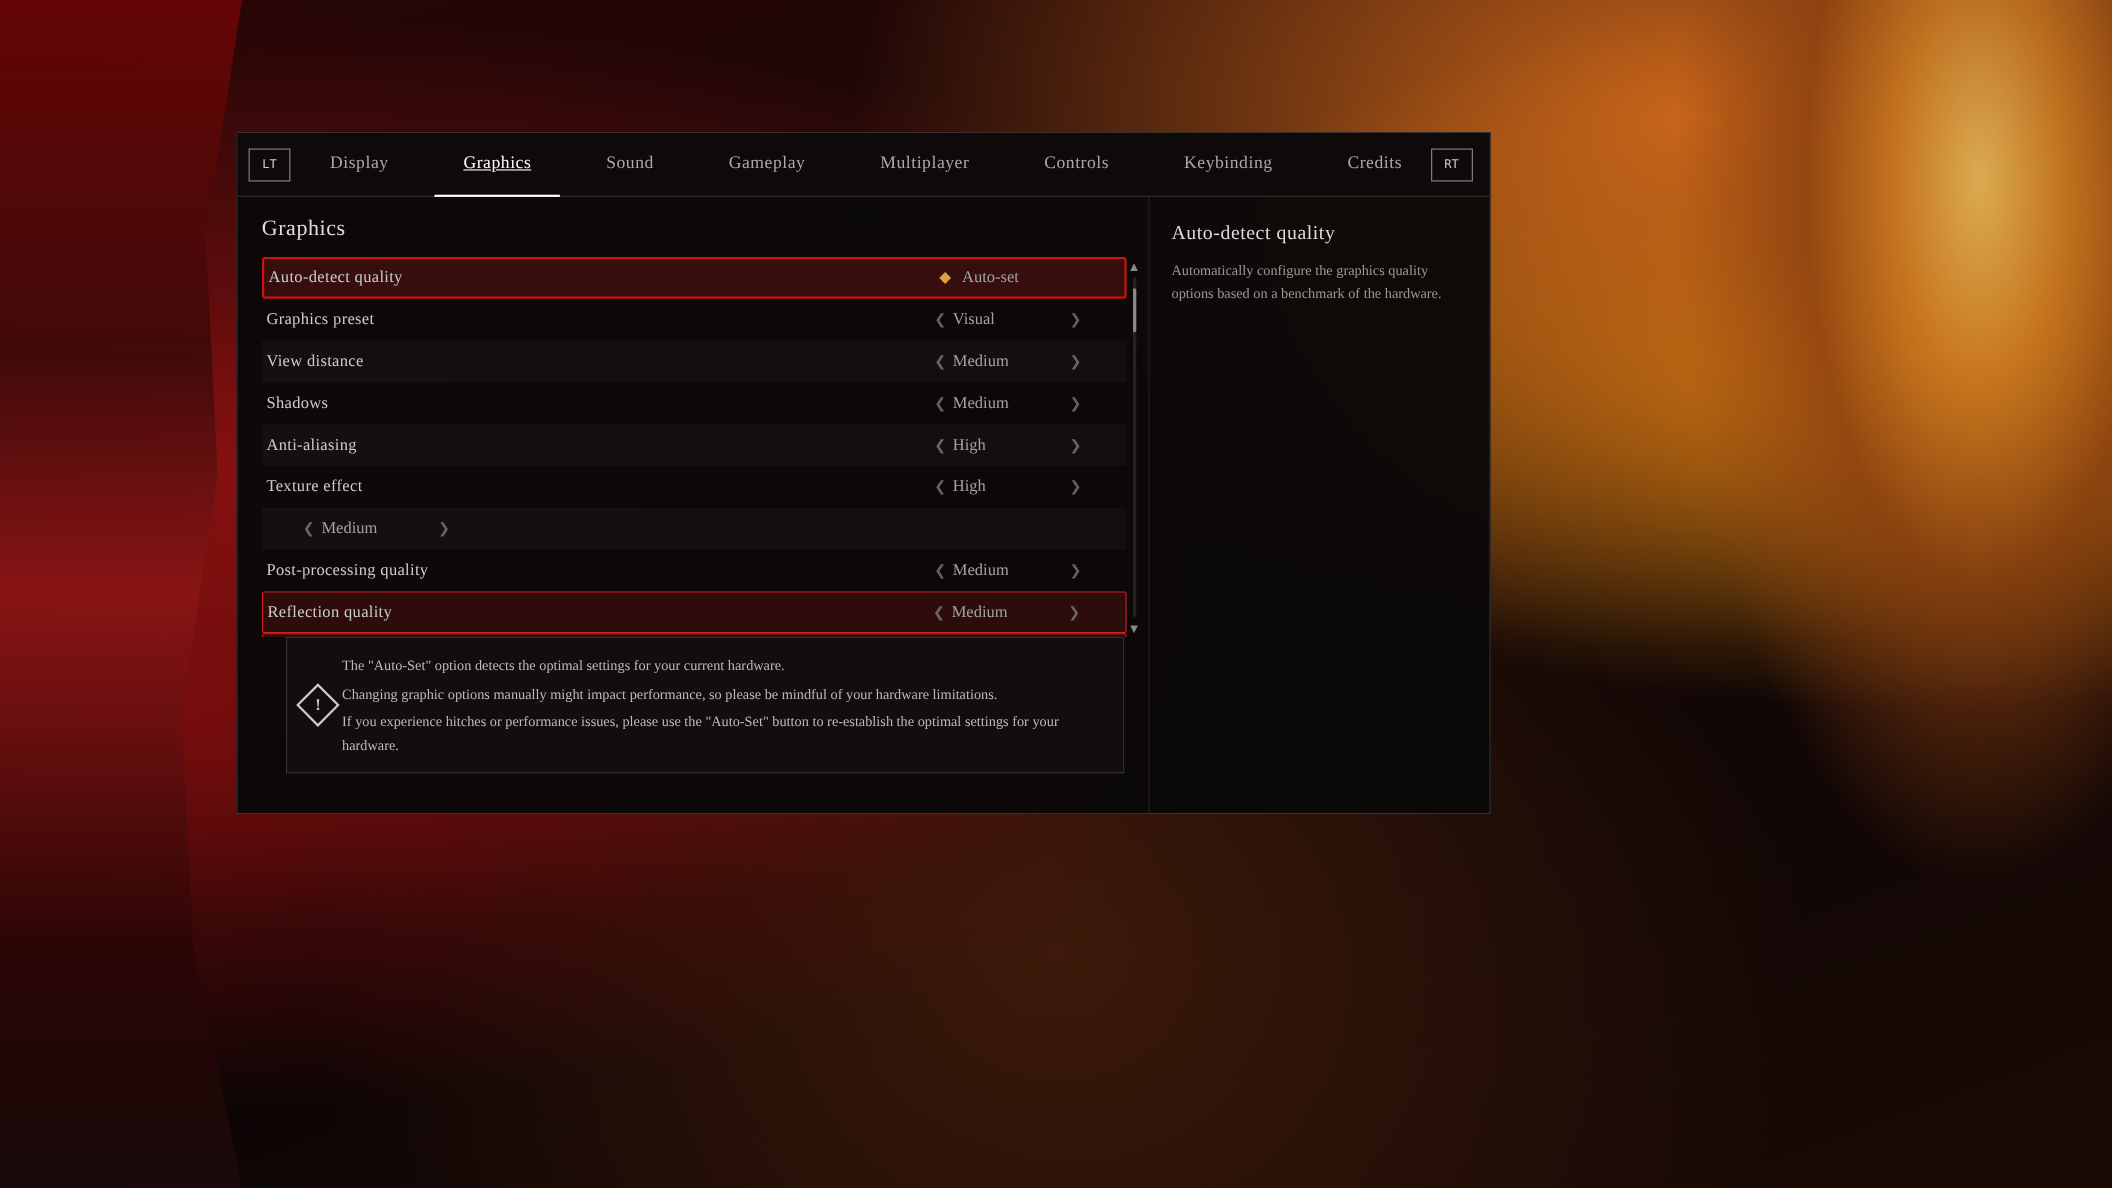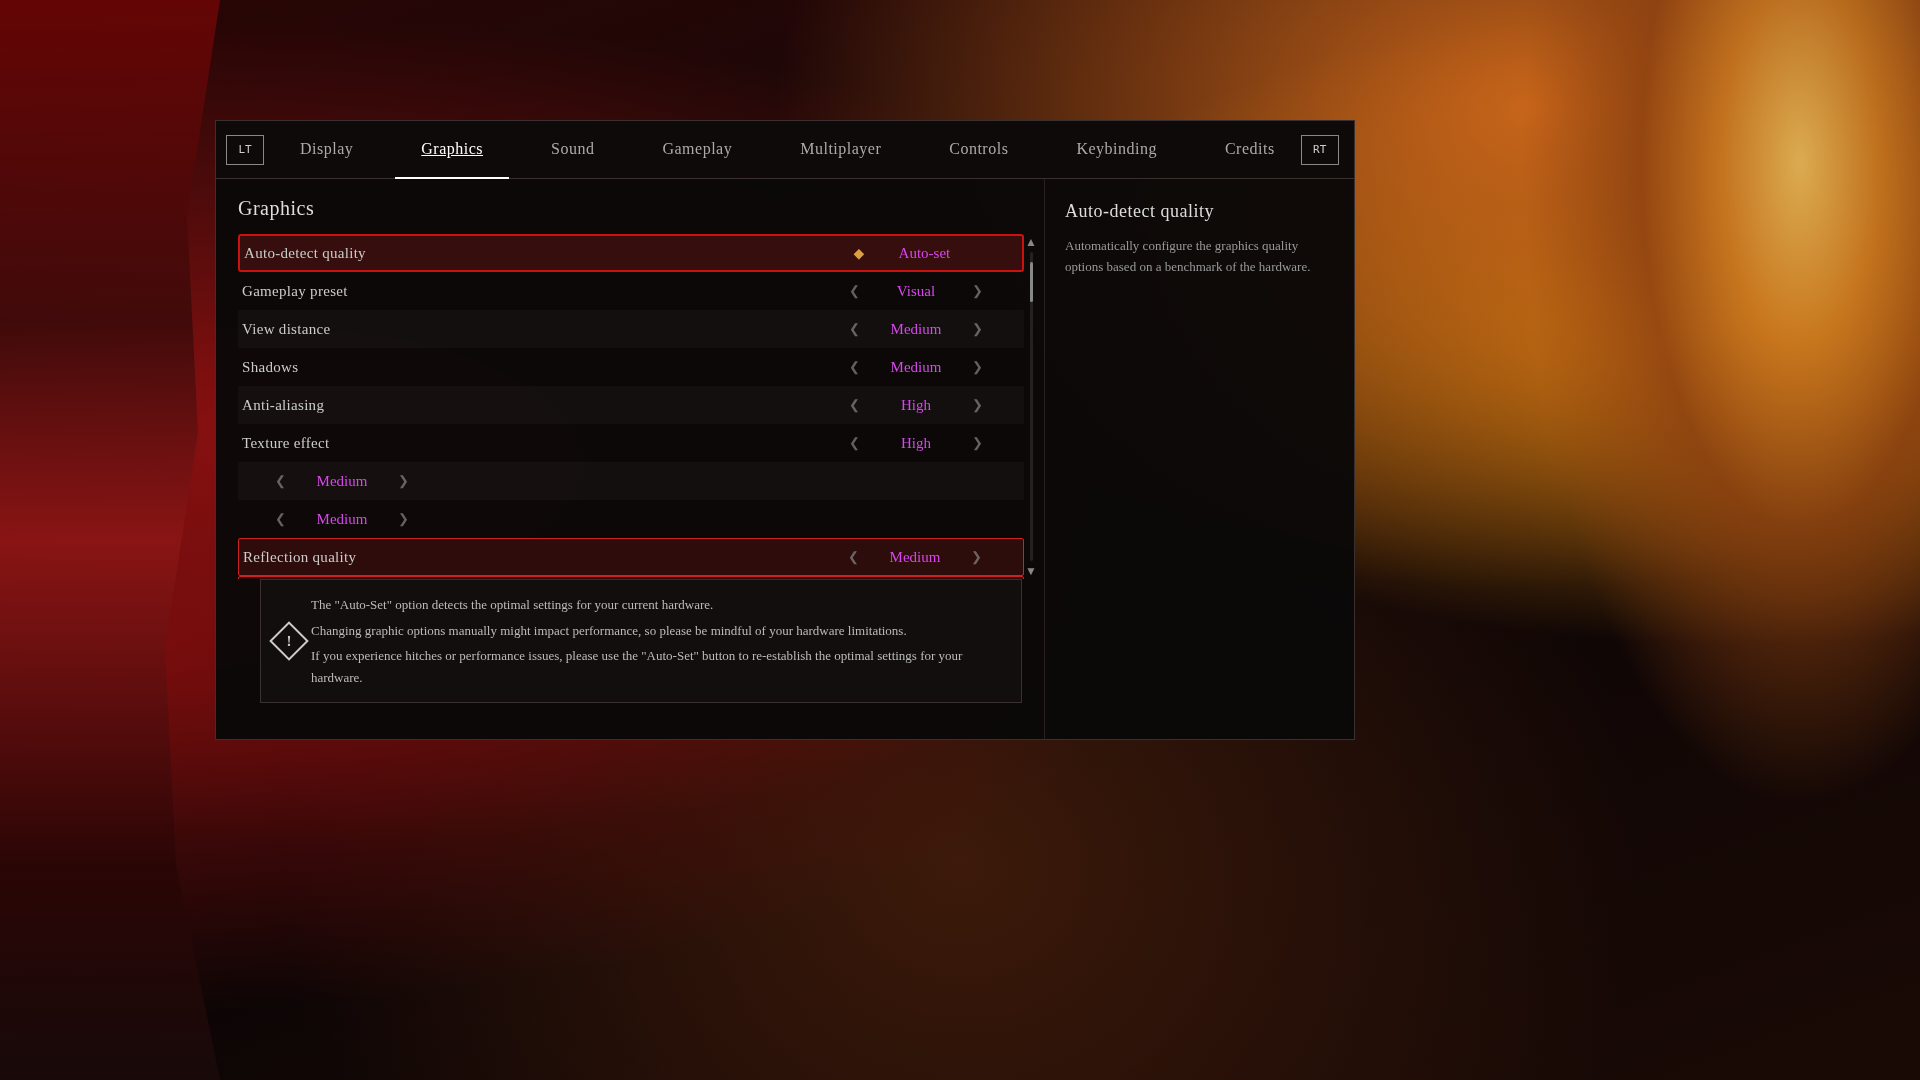--- a/index.html
+++ b/index.html
@@ -191,24 +191,24 @@
       justify-content: center;
     }
 
     .arrow-icon {
       color: #888;
       font-size: 13px;
       opacity: 0.7;
     }
 
     .setting-value {
-      color: #d946ef;
+      color: #a3a3a3;
       font-size: 15px;
       min-width: 100px;
-      text-align: center;
+      text-align: left;
     }
 
     .auto-set-icon {
       color: #dda040;
       font-size: 14px;
       margin-right: 4px;
     }
 
     
     .scrollbar-track {
@@ -349,21 +349,21 @@
 
           <div class="setting-row auto-detect">
             <span class="setting-name">Auto-detect quality</span>
             <div class="setting-value-area">
               <span class="auto-set-icon">◆</span>
               <span class="setting-value">Auto-set</span>
             </div>
           </div>
 
           <div class="setting-row">
-            <span class="setting-name">Gameplay preset</span>
+            <span class="setting-name">Graphics preset</span>
             <div class="setting-value-area">
               <span class="arrow-icon">❮</span>
               <span class="setting-value">Visual</span>
               <span class="arrow-icon">❯</span>
             </div>
           </div>
 
           <div class="setting-row">
             <span class="setting-name">View distance</span>
             <div class="setting-value-area">
@@ -402,20 +402,21 @@
 
           <div class="setting-row">
             <div class="setting-value-area">
               <span class="arrow-icon">❮</span>
               <span class="setting-value">Medium</span>
               <span class="arrow-icon">❯</span>
             </div>
           </div>
 
           <div class="setting-row">
+            <span class="setting-name">Post-processing quality</span>
             <div class="setting-value-area">
               <span class="arrow-icon">❮</span>
               <span class="setting-value">Medium</span>
               <span class="arrow-icon">❯</span>
             </div>
           </div>
 
           <div class="setting-row highlighted">
             <span class="setting-name">Reflection quality</span>
             <div class="setting-value-area">

